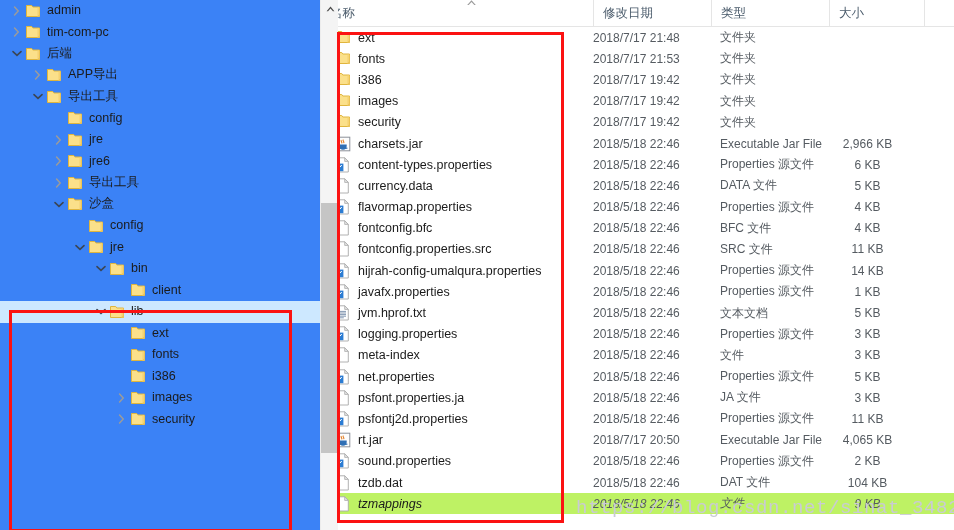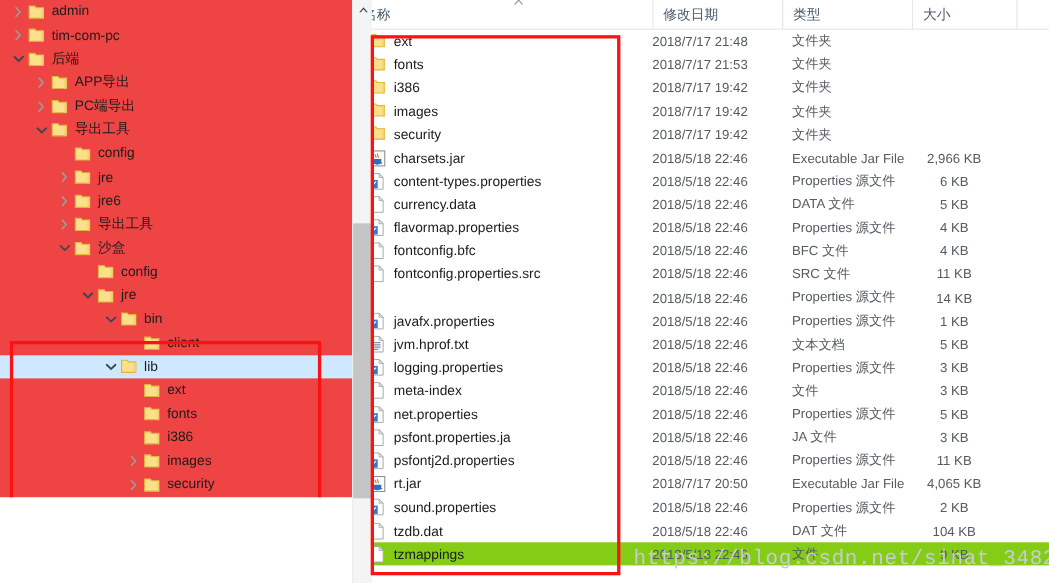--- a/index.html
+++ b/index.html
@@ -14,22 +14,22 @@
     position: relative;
     width: 954px; height: 530px;
     display: flex;
     background: #ffffff;
   }
 
   
   #nav-pane {
     position: relative;
     width: 320px;
-    height: 452px;
-    background: #ef4444;
+    height: 530px;
+    background: #3b82f6;
     overflow: hidden;
     flex: 0 0 320px;
   }
   .tree-row {
     position: relative;
     height: 21.5px;
     display: flex;
     align-items: center;
     white-space: nowrap;
     font-size: 12.5px;
@@ -112,21 +112,21 @@
   #rows { position: relative; }
   .file-row {
     position: relative;
     height: 21.2px;
     display: flex;
     align-items: center;
     font-size: 12.5px;
     color: #1b1b1b;
     white-space: nowrap;
   }
-  .file-row.selected { background: #84cc16; }
+  .file-row.selected { background: #bef264; font-style: italic; }
   .cell-name {
     position: absolute; left: 14px;
     display: flex; align-items: center;
   }
   .cell-date {
     position: absolute; left: 272px;
     color: #555b61; font-size: 12px;
   }
   .cell-type {
     position: absolute; left: 399px;
@@ -229,36 +229,20 @@
             <svg width="16" height="14" viewBox="0 0 16 14">
               <path d="M1.5 1.5 h5.2 l1.1 1.5 h6.7 v9.5 h-13 z" fill="#fbe08a" stroke="#e0b53c" stroke-width="1"></path>
               <path d="M12.4 3.5 v9 h2.1 v-9 z" fill="#f6d273"></path>
               <path d="M13.1 10.7 l1.4 1.8 h-1.4 z" fill="#e8bd55"></path>
             </svg>
           </div>
           <span class="tree-label">APP导出</span>
         </div>
         <div class="tree-row">
           <div style="width: 29px; min-width: 29px; height: 1px;"></div>
-          <div class="chev">
-            <svg width="7" height="10" viewBox="0 0 7 10">
-              <path d="M1.6 1 L5.2 5 L1.6 9" stroke="#9b9b9b" stroke-width="1.5" fill="none" stroke-linecap="round"></path>
-            </svg>
-          </div>
-          <div class="folder-ico">
-            <svg width="16" height="14" viewBox="0 0 16 14">
-              <path d="M1.5 1.5 h5.2 l1.1 1.5 h6.7 v9.5 h-13 z" fill="#fbe08a" stroke="#e0b53c" stroke-width="1"></path>
-              <path d="M12.4 3.5 v9 h2.1 v-9 z" fill="#f6d273"></path>
-              <path d="M13.1 10.7 l1.4 1.8 h-1.4 z" fill="#e8bd55"></path>
-            </svg>
-          </div>
-          <span class="tree-label">PC端导出</span>
-        </div>
-        <div class="tree-row">
-          <div style="width: 29px; min-width: 29px; height: 1px;"></div>
           <div class="chev open">
             <svg width="10" height="7" viewBox="0 0 10 7">
               <path d="M1 1.6 L5 5.4 L9 1.6" stroke="#3b4655" stroke-width="1.6" fill="none" stroke-linecap="round"></path>
             </svg>
           </div>
           <div class="folder-ico">
             <svg width="16" height="14" viewBox="0 0 16 14">
               <path d="M1.5 1.5 h5.2 l1.1 1.5 h6.7 v9.5 h-13 z" fill="#fbe08a" stroke="#e0b53c" stroke-width="1"></path>
               <path d="M12.4 3.5 v9 h2.1 v-9 z" fill="#f6d273"></path>
               <path d="M13.1 10.7 l1.4 1.8 h-1.4 z" fill="#e8bd55"></path>
@@ -676,20 +660,31 @@
                 <path d="M9.7 0.8 l3.6 3.6 h-3.6 z" fill="#e9e9e9" stroke="#a9a9a9" stroke-width="0.8"></path>
               </svg>
             </span>
             <span>fontconfig.properties.src</span>
           </div>
           <div class="cell-date">2018/5/18 22:46</div>
           <div class="cell-type">SRC 文件</div>
           <div class="cell-size">11 KB</div>
         </div>
         <div class="file-row">
+          <div class="cell-name">
+            <span class="fico">
+              <svg width="16" height="16" viewBox="0 0 16 16">
+                <path d="M2.5 0.8 h7.2 l3.6 3.6 v10.6 h-10.8 z" fill="#ffffff" stroke="#a9a9a9" stroke-width="0.9"></path>
+                <path d="M9.7 0.8 l3.6 3.6 h-3.6 z" fill="#e9e9e9" stroke="#a9a9a9" stroke-width="0.8"></path>
+                <rect x="0.8" y="6.6" width="7.6" height="7.6" fill="#2b7cd3"></rect>
+                <path d="M2.3 8.2 L3.6 10.3 L5 8.2 M2.3 12.6 L6.9 8.2" stroke="#ffffff" stroke-width="1" fill="none"></path>
+              </svg>
+            </span>
+            <span>hijrah-config-umalqura.properties</span>
+          </div>
           <div class="cell-date">2018/5/18 22:46</div>
           <div class="cell-type">Properties 源文件</div>
           <div class="cell-size">14 KB</div>
         </div>
         <div class="file-row">
           <div class="cell-name">
             <span class="fico">
               <svg width="16" height="16" viewBox="0 0 16 16">
                 <path d="M2.5 0.8 h7.2 l3.6 3.6 v10.6 h-10.8 z" fill="#ffffff" stroke="#a9a9a9" stroke-width="0.9"></path>
                 <path d="M9.7 0.8 l3.6 3.6 h-3.6 z" fill="#e9e9e9" stroke="#a9a9a9" stroke-width="0.8"></path>

